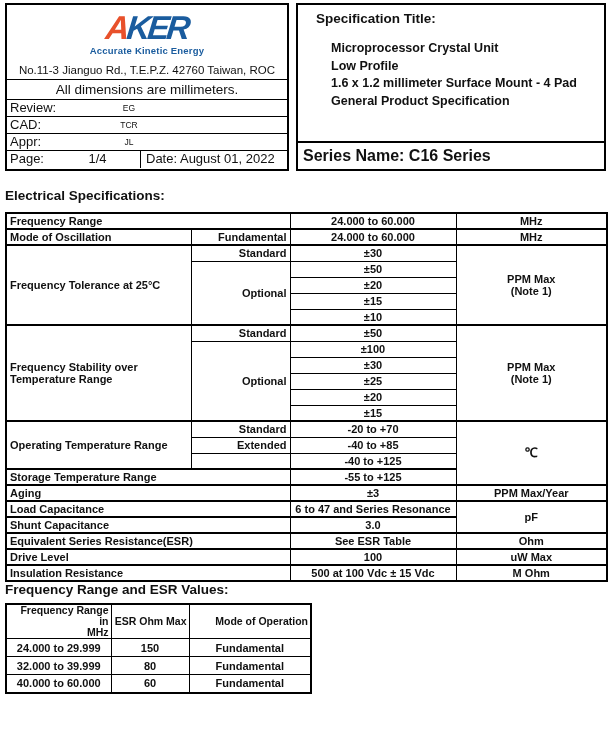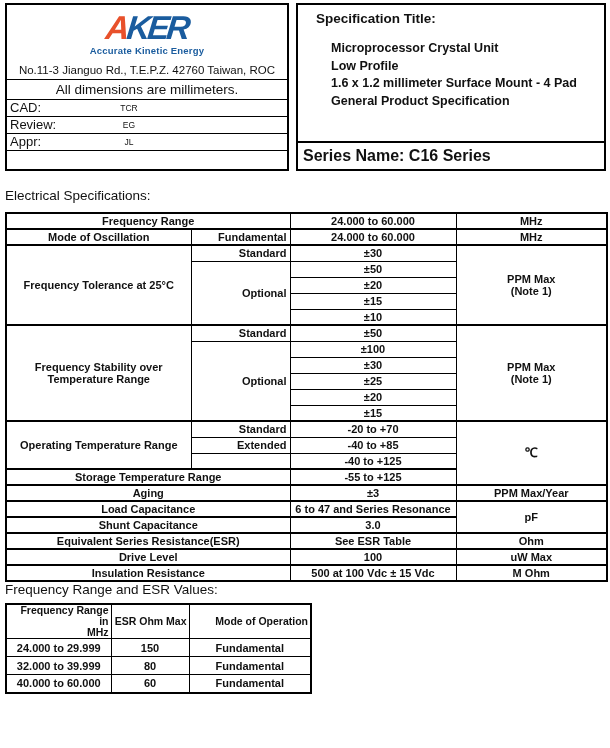--- a/index.html
+++ b/index.html
@@ -68,37 +68,37 @@
   .spec-title-label { font-weight: bold; font-size: 13.5px; padding: 6px 0 0 18px; }
   .spec-lines { margin: 14px 0 0 33px; font-weight: bold; font-size: 12.5px; line-height: 17.5px; }
   .series-row {
     position: absolute; left: 0; right: 0; bottom: 0; height: 28px;
     border-top: 2px solid #000;
     display: flex; align-items: center; padding-left: 5px;
     font-weight: bold; font-size: 16px;
   }
 
   
-  .heading { margin: 16px 0 9px 5px; font-size: 13.5px; font-weight: normal; }
+  .heading { margin: 16px 0 9px 5px; font-size: 13.5px; font-weight: bold; }
   .heading.second { margin-top: 0; margin-bottom: 3px; }
 
   
   table.spec {
     border-collapse: collapse; table-layout: fixed;
     margin-left: 5px; width: 601px;
     border: 2px solid #000;
   }
   table.spec td {
     border: 1px solid #000;
     font-weight: bold; font-size: 11px;
     height: 16px; padding: 0 3px; line-height: 12px;
     overflow: hidden;
   }
   table.spec tr.thick td { border-top-width: 2px; }
-  table.spec td.label { text-align: center; }
+  table.spec td.label { text-align: left; }
   table.spec td.sub   { text-align: right; }
   table.spec td.val   { text-align: center; white-space: nowrap; }
   table.spec td.unit  { text-align: center; white-space: pre-line; }
   table.spec td.celsius { font-size: 13px; }
 
   
   table.esr {
     border-collapse: collapse; table-layout: fixed;
     margin: 6px 0 0 5px;
     border: 2px solid #000;
@@ -125,30 +125,35 @@
     <div class="logo-area">
       <div class="logo-text">
         <span class="logo-letter-a" style="color: rgb(232, 81, 43);">A</span><span class="logo-letters-ker" style="color: rgb(26, 92, 158);">KER</span>
       </div>
       <div class="logo-tagline" style="color: rgb(26, 92, 158);">Accurate Kinetic Energy</div>
     </div>
     <div class="address-row">No.11-3 Jianguo Rd., T.E.P.Z. 42760 Taiwan, ROC</div>
     <div class="dims-row">All dimensions are millimeters.</div>
 
     <div class="info-row">
+      <div class="info-label">Review:</div>
+      <div class="info-value">EG</div>
+    </div>
+    <div class="info-row">
       <div class="info-label">CAD:</div>
       <div class="info-value">TCR</div>
-    </div>
-    <div class="info-row">
-      <div class="info-label">Review:</div>
-      <div class="info-value">EG</div>
     </div>
     <div class="info-row">
       <div class="info-label">Appr:</div>
       <div class="info-value">JL</div>
+    </div>
+    <div class="page-row">
+      <div class="page-label">Page:</div>
+      <div class="page-value">1/4</div>
+      <div class="page-date">Date: August 01, 2022</div>
     </div>
   </div>
 
   <div class="right-box">
     <div class="spec-title-label">Specification Title:</div>
     <div class="spec-lines">
       <div>Microprocessor Crystal Unit</div>
       <div>Low Profile</div>
       <div>1.6 x 1.2 millimeter Surface Mount - 4 Pad</div>
       <div>General Product Specification</div>

